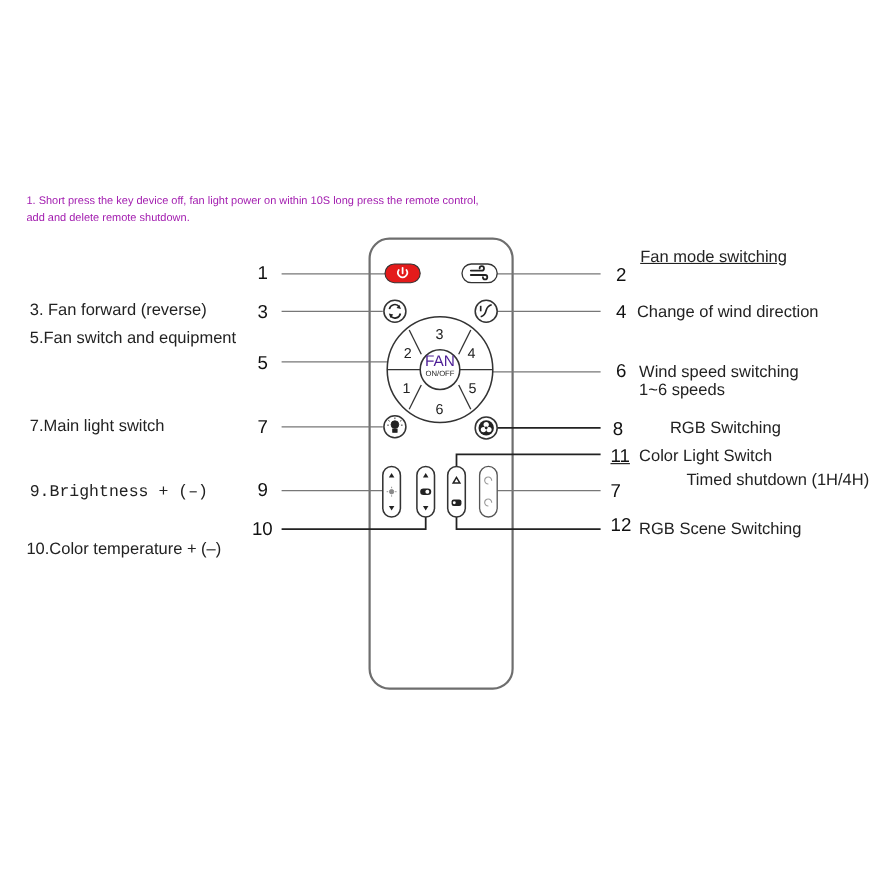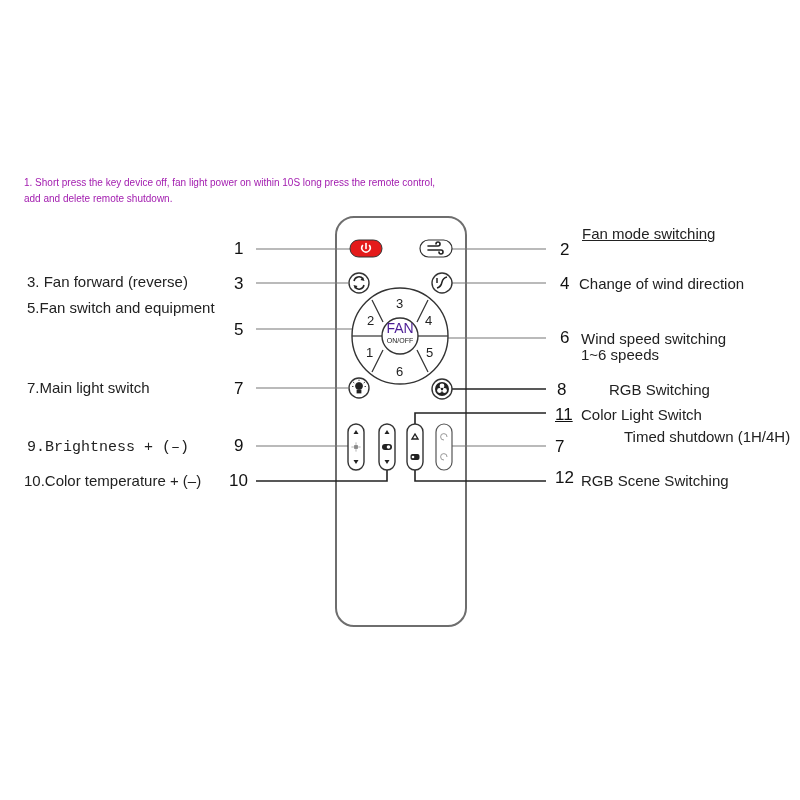--- a/index.html
+++ b/index.html
@@ -186,21 +186,21 @@
   <div>5.Fan switch and equipment</div>
 </div>
 <div class="abs num" style="left:234px; top:320px;">5</div>
 
 <div class="abs lbl" style="left:27px; top:380px;">7.Main light switch</div>
 <div class="abs num" style="left:234px; top:379px;">7</div>
 
 <div class="abs lbl" style="left:27px; top:440px;font-family:Liberation Mono, monospace;">9.Brightness + (–)</div>
 <div class="abs num" style="left:234px; top:436px;">9</div>
 
-<div class="abs lbl" style="left:24px; top:473px;">10.Color temperature + (–)</div>
+<div class="abs lbl" style="left:24px; top:492px;">10.Color temperature + (–)</div>
 <div class="abs num" style="left:229px; top:471px;">10</div>
 
 <div class="abs num" style="left:560px; top:240px;">2</div>
 <div class="abs lbl" style="left:582px; top:226px;text-decoration:underline;">Fan mode switching</div>
 
 <div class="abs num" style="left:560px; top:274px;">4</div>
 <div class="abs lbl" style="left:579px; top:276px;">Change of wind direction</div>
 
 <div class="abs num" style="left:560px; top:328px;">6</div>
 <div class="abs lbl" style="left:581px; top:331px;">

